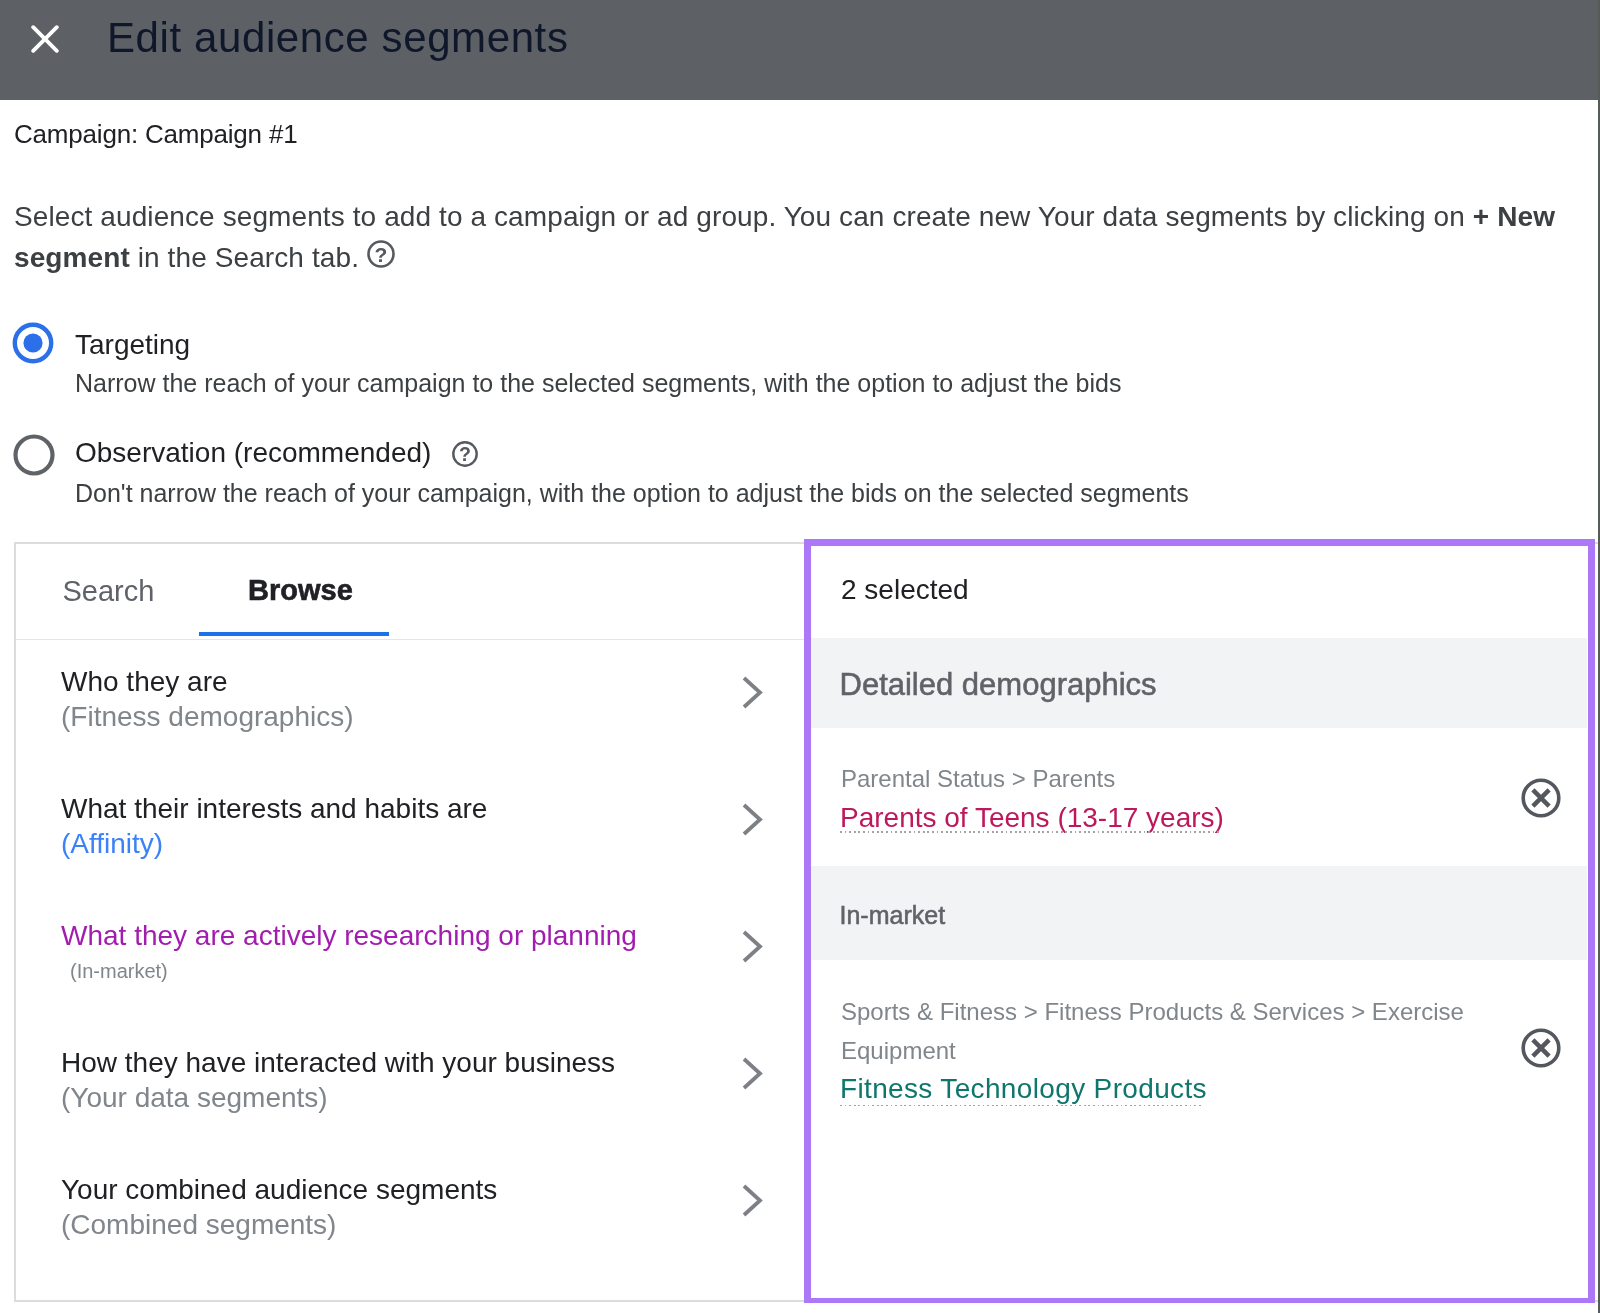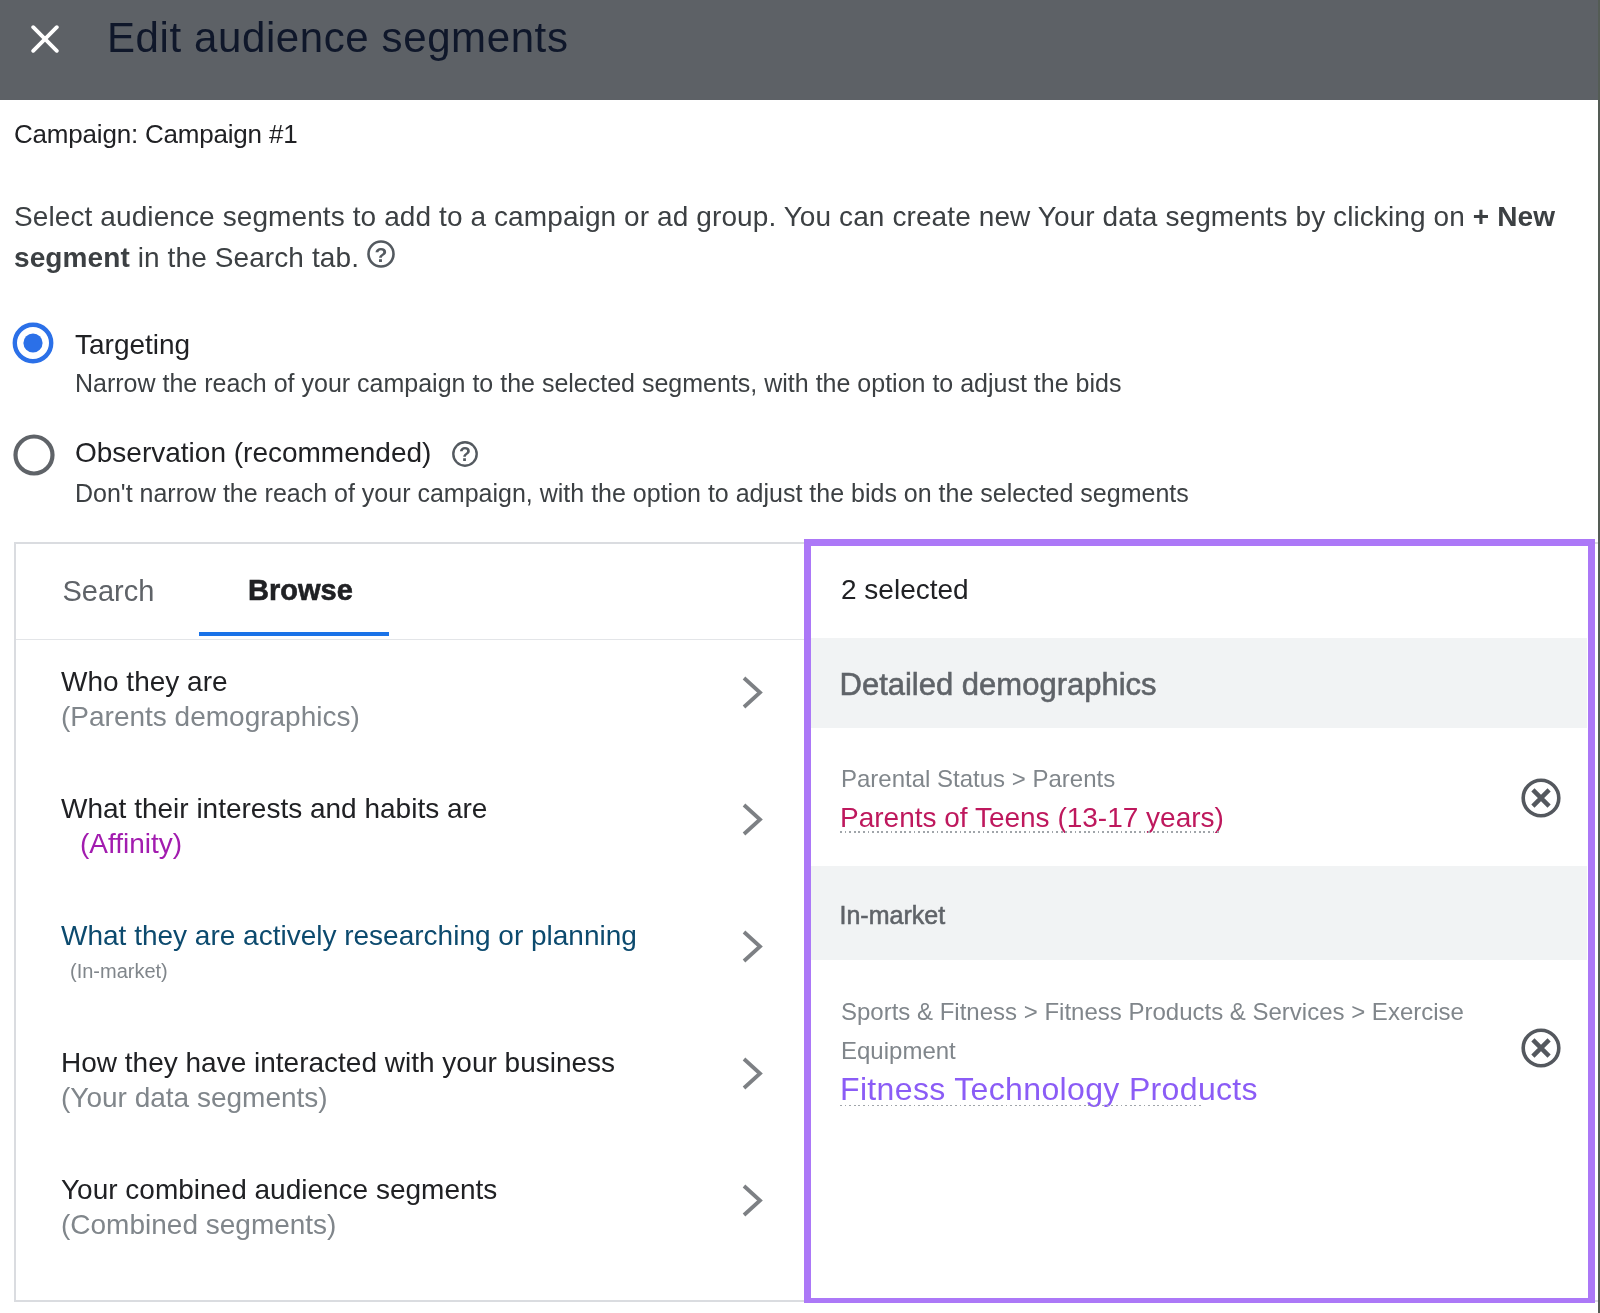--- a/index.html
+++ b/index.html
@@ -41,32 +41,32 @@
 <div class="abs" style="left:75px; top:481.3px; font-size:25px; line-height:25px; color:#3c4043;">Don't narrow the reach of your campaign, with the option to adjust the bids on the selected segments</div>
 
 <div class="abs" style="left:14px; top:541.5px; width:1586px; height:760px; border:2px solid #dadce0; border-right:none; background:#ffffff;"></div>
 
 <div class="abs" style="left:62.5px; top:576.9px; font-size:29px; line-height:29px; color:#5f6368;">Search</div>
 <div class="abs" style="left:248px; top:575.9px; font-size:29px; line-height:29px; color:#202124;font-weight:bold; -webkit-text-stroke:0.6px #202124;">Browse</div>
 <div class="abs" style="left:16px; top:638.5px; width:788px; height:1.5px; background:#e3e5e8;"></div>
 <div class="abs" style="left:199px; top:632.3px; width:189.5px; height:4.2px; background:#1a73e8;"></div>
 
 <div class="abs" style="left:61px; top:668.3px; font-size:28px; line-height:28px; color:#202124;">Who they are</div>
-<div class="abs" style="left:61px; top:702.8px; font-size:28px; line-height:28px; color:#80868b;">(Parents demographics)</div>
+<div class="abs" style="left:61px; top:702.8px; font-size:28px; line-height:28px; color:#80868b;">(Fitness demographics)</div>
 <svg class="abs" style="left:741px; top:675.5px;" width="22" height="34" viewBox="0 0 22 34">
     <path d="M3,2 L19,16.5 L3,31" stroke="#7d8084" stroke-width="3.8" fill="none"></path>
   </svg>
 
 <div class="abs" style="left:61px; top:795.3px; font-size:28px; line-height:28px; color:#202124;">What their interests and habits are</div>
-<div class="abs" style="left:61px; top:829.8px; font-size:28px; line-height:28px; color:#a21caf;margin-left:19px;">(Affinity)</div>
+<div class="abs" style="left:61px; top:829.8px; font-size:28px; line-height:28px; color:#3b82f6;">(Affinity)</div>
 <svg class="abs" style="left:741px; top:802.5px;" width="22" height="34" viewBox="0 0 22 34">
     <path d="M3,2 L19,16.5 L3,31" stroke="#7d8084" stroke-width="3.8" fill="none"></path>
   </svg>
 
-<div class="abs" style="left:61px; top:922.3px; font-size:28px; line-height:28px; color:#0c4a6e;">What they are actively researching or planning</div>
+<div class="abs" style="left:61px; top:922.3px; font-size:28px; line-height:28px; color:#a21caf;">What they are actively researching or planning</div>
 <div class="abs" style="left:70px; top:956.8px; font-size:20px; line-height:28px; color:#80868b;">(In-market)</div>
 <svg class="abs" style="left:741px; top:929.5px;" width="22" height="34" viewBox="0 0 22 34">
     <path d="M3,2 L19,16.5 L3,31" stroke="#7d8084" stroke-width="3.8" fill="none"></path>
   </svg>
 
 <div class="abs" style="left:61px; top:1049.3px; font-size:28px; line-height:28px; color:#202124;">How they have interacted with your business</div>
 <div class="abs" style="left:61px; top:1083.8px; font-size:28px; line-height:28px; color:#80868b;">(Your data segments)</div>
 <svg class="abs" style="left:741px; top:1056.5px;" width="22" height="34" viewBox="0 0 22 34">
     <path d="M3,2 L19,16.5 L3,31" stroke="#7d8084" stroke-width="3.8" fill="none"></path>
   </svg>
@@ -88,21 +88,21 @@
 <svg class="abs" style="left:1519px; top:776px;" width="44" height="44" viewBox="0 0 44 44">
   <circle cx="22" cy="22" r="17.8" stroke="#54585e" stroke-width="3.6" fill="none"></circle>
   <path d="M13.9,13.9 L30.1,30.1 M30.1,13.9 L13.9,30.1" stroke="#54585e" stroke-width="4.5" fill="none"></path>
 </svg>
 
 <div class="abs" style="left:811px; top:866px; width:776px; height:94.3px; background:#f1f3f4;"></div>
 <div class="abs" style="left:839.5px; top:902.8px; font-size:25px; line-height:25px; color:#5f6368; -webkit-text-stroke:0.55px #5f6368;">In-market</div>
 
 <div class="abs" style="left:841px; top:999.7px; font-size:24px; line-height:24px; color:#80868b;">Sports &amp; Fitness &gt; Fitness Products &amp; Services &gt; Exercise</div>
 <div class="abs" style="left:841px; top:1039.4px; font-size:24px; line-height:24px; color:#80868b;">Equipment</div>
-<div class="abs" style="left:840px; top:1075.3px; font-size:32px; line-height:28px; letter-spacing:0.35px; color:#8b5cf6;">Fitness Technology Products</div>
+<div class="abs" style="left:840px; top:1075.3px; font-size:28px; line-height:28px; letter-spacing:0.35px; color:#0f766e;">Fitness Technology Products</div>
 <div class="abs" style="left:840px; top:1104.7px; width:363px; height:1.8px; background:repeating-linear-gradient(90deg, #a0a5aa 0 1.9px, rgba(255,255,255,0) 1.9px 4.6px);"></div>
 <svg class="abs" style="left:1518.5px; top:1026px;" width="44" height="44" viewBox="0 0 44 44">
   <circle cx="22" cy="22" r="17.8" stroke="#54585e" stroke-width="3.6" fill="none"></circle>
   <path d="M13.9,13.9 L30.1,30.1 M30.1,13.9 L13.9,30.1" stroke="#54585e" stroke-width="4.5" fill="none"></path>
 </svg>
 
 <div class="abs" style="left:804px; top:539px; width:790.5px; height:763.5px; border:7.3px solid #ac78f7; border-bottom-width:5.2px; z-index:10;"></div>
 
 <div class="abs" style="left:1597.5px; top:0; width:2.5px; height:1313px; background:#545c55; z-index:11;"></div>
 

